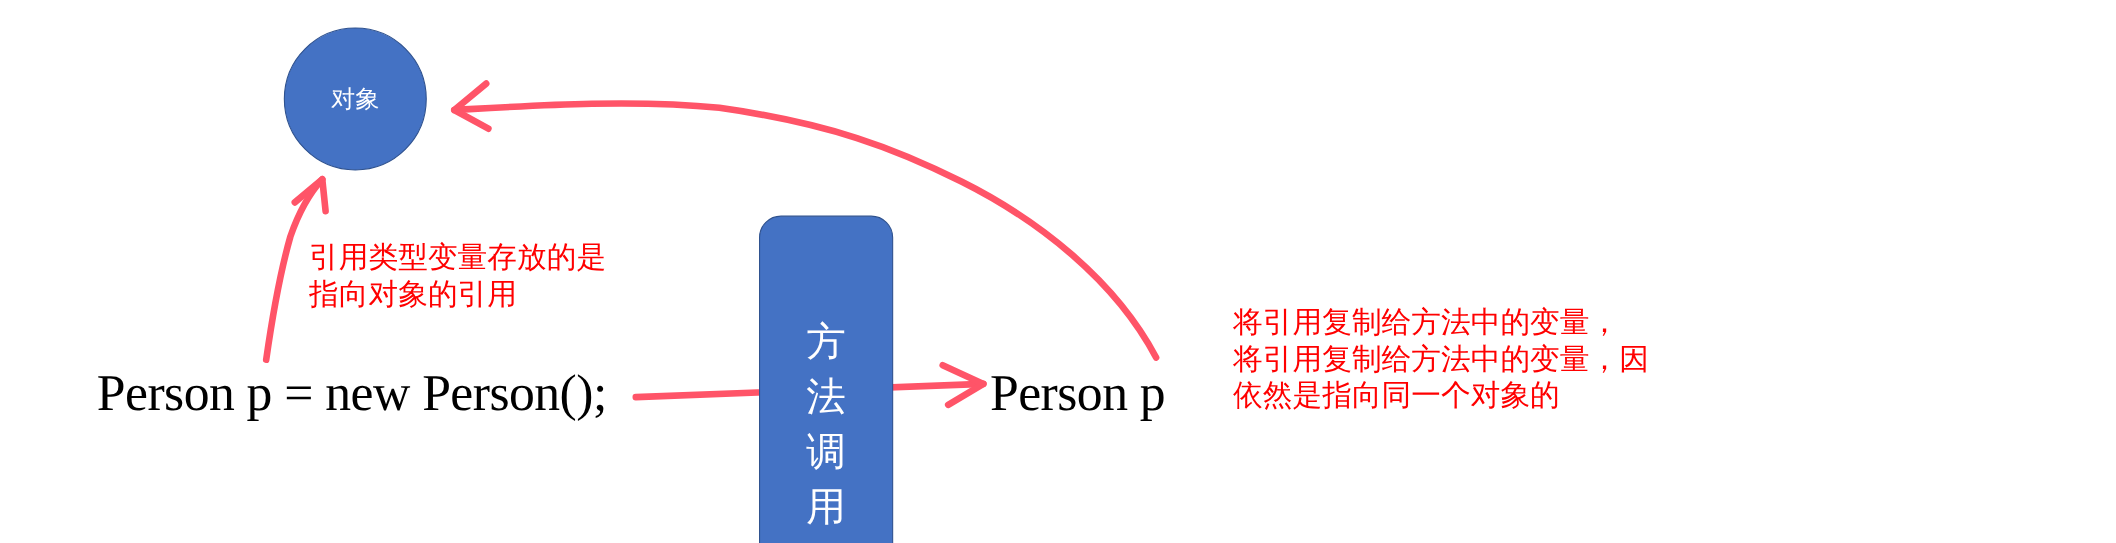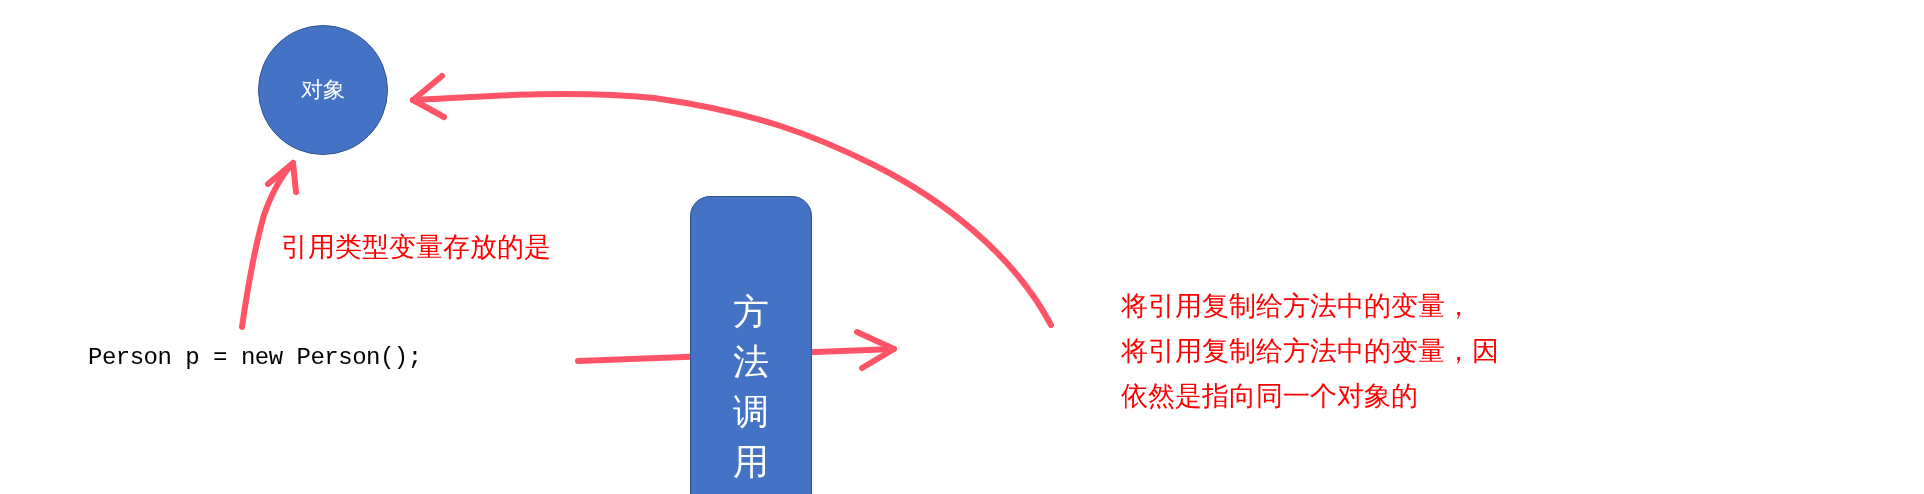--- a/index.html
+++ b/index.html
@@ -55,38 +55,38 @@
       display: flex;
       flex-direction: column;
       align-items: center;
       color: #ffffff;
       font-size: 36px;
       line-height: 50px;
     }
     .code-text {
       position: absolute;
       color: #000000;
-      font-family: Liberation Mono, monospace;
-      font-size: 24px;
+      font-family: Liberation Serif, serif;
+      font-size: 47px;
       line-height: 48px;
       white-space: nowrap;
       letter-spacing: -0.5px;
     }
     .code-left { left: 74px; top: 334px; }
     .code-right { left: 886px; top: 334px; }
     .note {
       position: absolute;
       color: #FF0000;
       font-size: 27px;
       line-height: 33px;
       white-space: nowrap;
     }
     .note-left { left: 267px; top: 218px; }
     .note-right { left: 1107px; top: 277px; }
-    .note div { display: block; margin-top: 12px; }
+    .note div { display: block; }
     svg.arrows {
       position: absolute;
       left: 0; top: 0;
       width: 1924px;
       height: 494px;
       pointer-events: none;
     }
     svg.arrows path {
       fill: none;
       stroke: #FF5468;
@@ -125,23 +125,25 @@
   <div class="method-pill">
     <div class="method-pill-text">
       <span>方</span>
       <span>法</span>
       <span>调</span>
       <span>用</span>
     </div>
   </div>
 
   <div class="code-text code-left">Person p = new Person();</div>
+  <div class="code-text code-right">Person p</div>
 
   <div class="note note-left">
     <div>引用类型变量存放的是</div>
+    <div>指向对象的引用</div>
   </div>
 
   <div class="note note-right">
     <div>将引用复制给方法中的变量，</div>
     <div>将引用复制给方法中的变量，因</div>
     <div>依然是指向同一个对象的</div>
   </div>
 
 </div>
 

